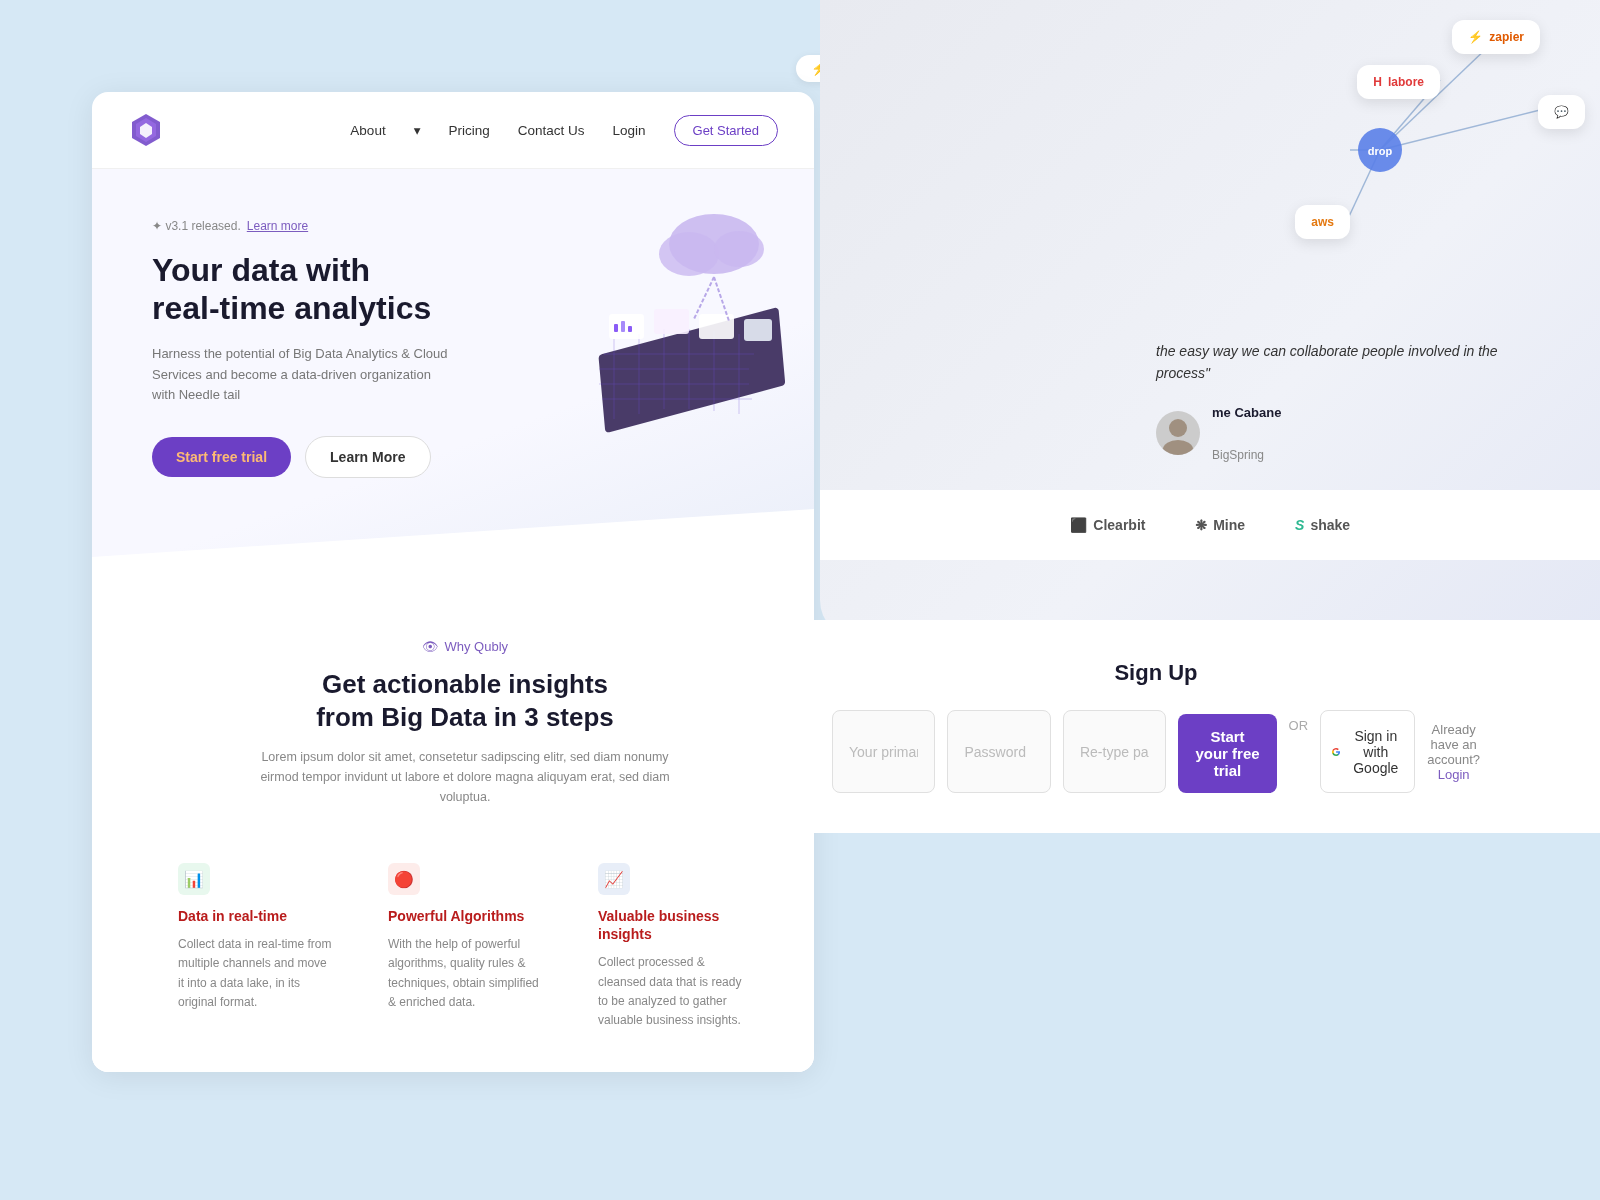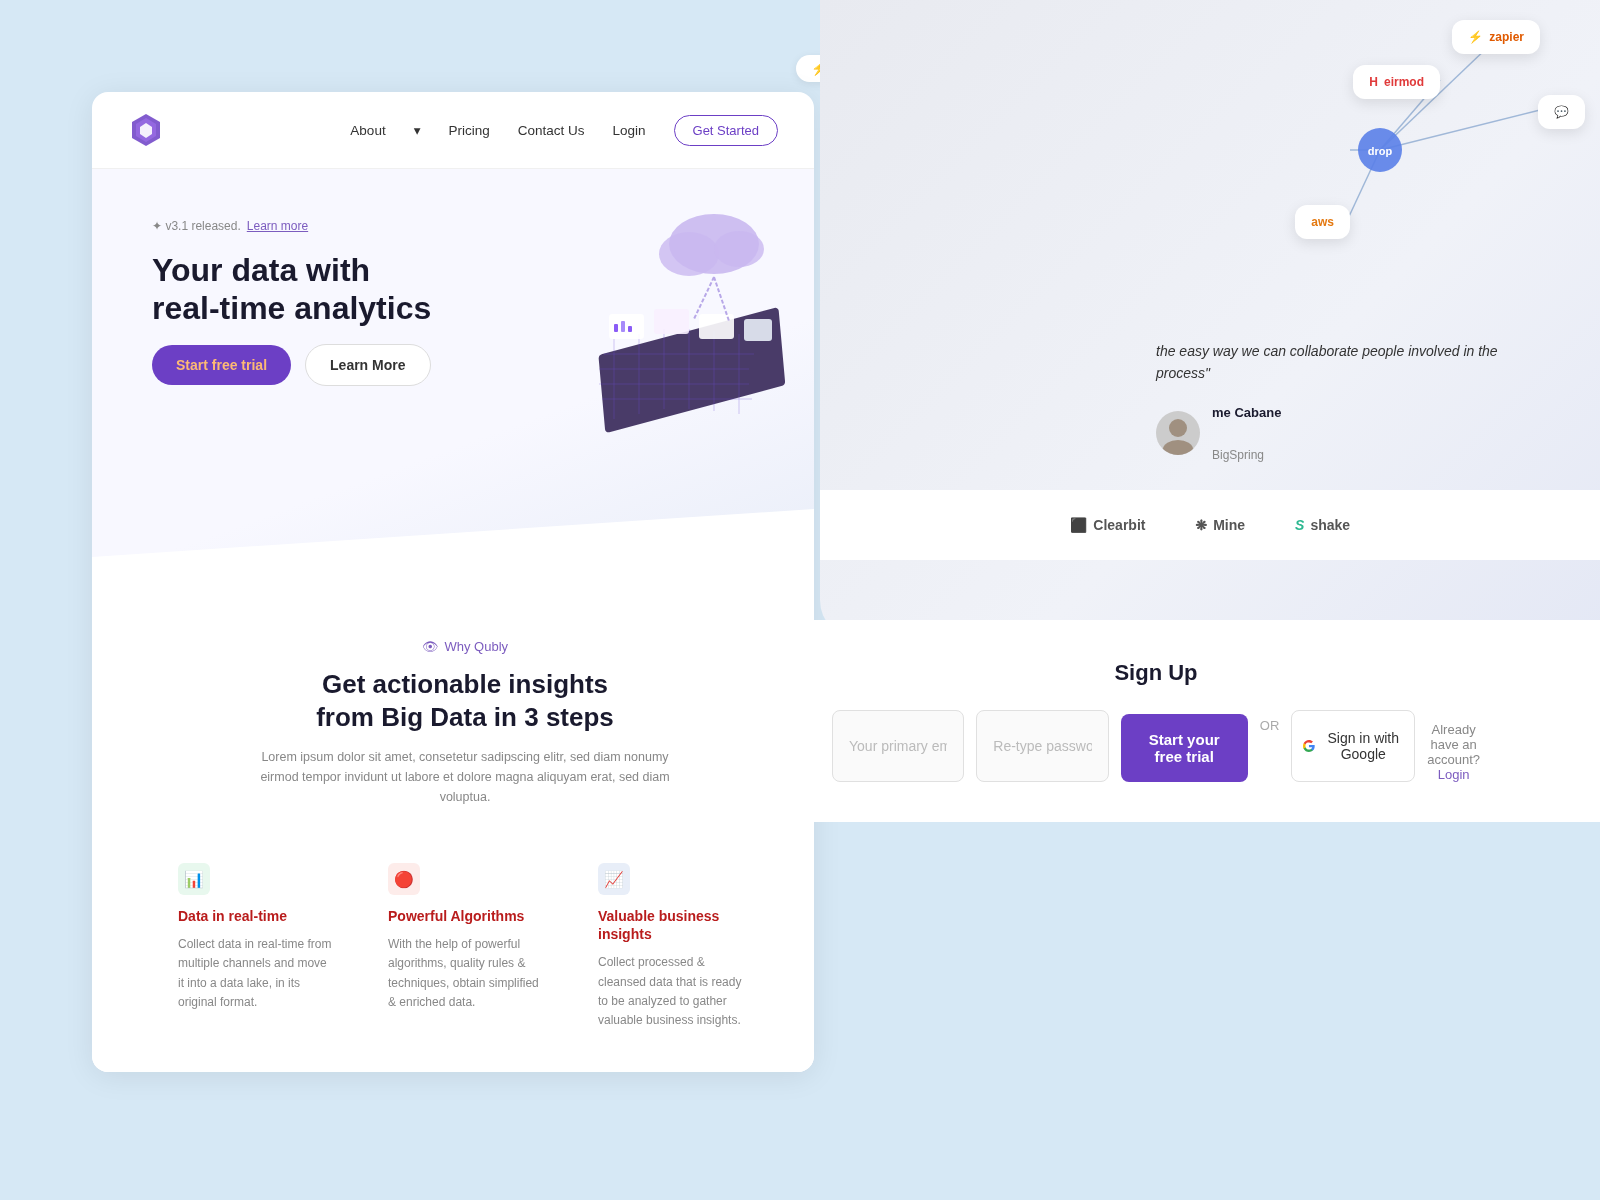--- a/index.html
+++ b/index.html
@@ -465,20 +465,21 @@
 
   <div class="hero-section">
     <div class="version-badge">
       <span>✦ v3.1 released.</span>
       <a href="#" class="learn-link">Learn more</a>
     </div>
     <h1 class="hero-title">
       <span>Your data with</span><br>
       <span>real-time analytics</span>
     </h1>
+    <p class="hero-subtitle">Harness the potential of Big Data Analytics &amp; Cloud Services and become a data-driven organization with Needle tail</p>
     <div class="hero-buttons">
       <button class="btn-primary">Start free trial</button>
       <button class="btn-secondary">Learn More</button>
     </div>
 
     <div class="hero-illustration">
       <svg viewBox="0 0 280 260" xmlns="http://www.w3.org/2000/svg">
 
         <ellipse cx="170" cy="55" rx="45" ry="30" fill="#c9b8f0" opacity="0.9"></ellipse>
         <ellipse cx="145" cy="65" rx="30" ry="22" fill="#c9b8f0" opacity="0.8"></ellipse>
@@ -567,21 +568,21 @@
       <circle cx="200" cy="140" r="22" fill="#5a7fe8" opacity="0.9"></circle>
       <text x="200" y="145" text-anchor="middle" fill="white" font-size="11" font-weight="600">drop</text>
     </svg>
 
     <div class="int-node zapier">
       <span style="color:#e05a00;">⚡</span>
       <span>zapier</span>
     </div>
     <div class="int-node hotjar">
       <span style="color:#e03a3a;">H</span>
-      <span>eirmod</span>
+      <span>labore</span>
     </div>
     <div class="int-node messenger">
       <span style="color:#0080ff;">💬</span>
     </div>
     <div class="int-node aws">
       <span style="color:#e47911; font-weight:800;">aws</span>
     </div>
   </div>
 </div>
 
@@ -615,20 +616,21 @@
   <div class="logo-item">
     <span style="font-style:italic; color:#2db891;">S</span>
     <span>shake</span>
   </div>
 </div>
 
 <div class="signup-panel">
   <h2 class="signup-title">Sign Up</h2>
   <div class="signup-form">
     <input type="email" class="form-input" placeholder="Your primary email" style="">
+    <input type="password" class="form-input" placeholder="Password" style="">
     <input type="password" class="form-input" placeholder="Re-type password" style="">
     <button class="btn-signup">Start your free trial</button>
     <div class="or-divider">OR</div>
     <button class="btn-google">
       <svg width="18" height="18" viewBox="0 0 18 18">
         <path d="M17.64 9.2c0-.637-.057-1.25-.164-1.84H9v3.48h4.844c-.209 1.125-.843 2.078-1.796 2.717v2.258h2.908c1.702-1.567 2.684-3.874 2.684-6.615z" fill="#4285F4"></path>
         <path d="M9 18c2.43 0 4.467-.806 5.956-2.18l-2.908-2.259c-.806.54-1.837.86-3.048.86-2.344 0-4.328-1.584-5.036-3.711H.957v2.332C2.438 15.983 5.482 18 9 18z" fill="#34A853"></path>
         <path d="M3.964 10.71c-.18-.54-.282-1.117-.282-1.71s.102-1.17.282-1.71V4.958H.957C.347 6.173 0 7.548 0 9s.348 2.827.957 4.042l3.007-2.332z" fill="#FBBC05"></path>
         <path d="M9 3.58c1.321 0 2.508.454 3.44 1.345l2.582-2.58C13.463.891 11.426 0 9 0 5.482 0 2.438 2.017.957 4.958L3.964 6.29C4.672 4.163 6.656 3.58 9 3.58z" fill="#EA4335"></path>
       </svg>

